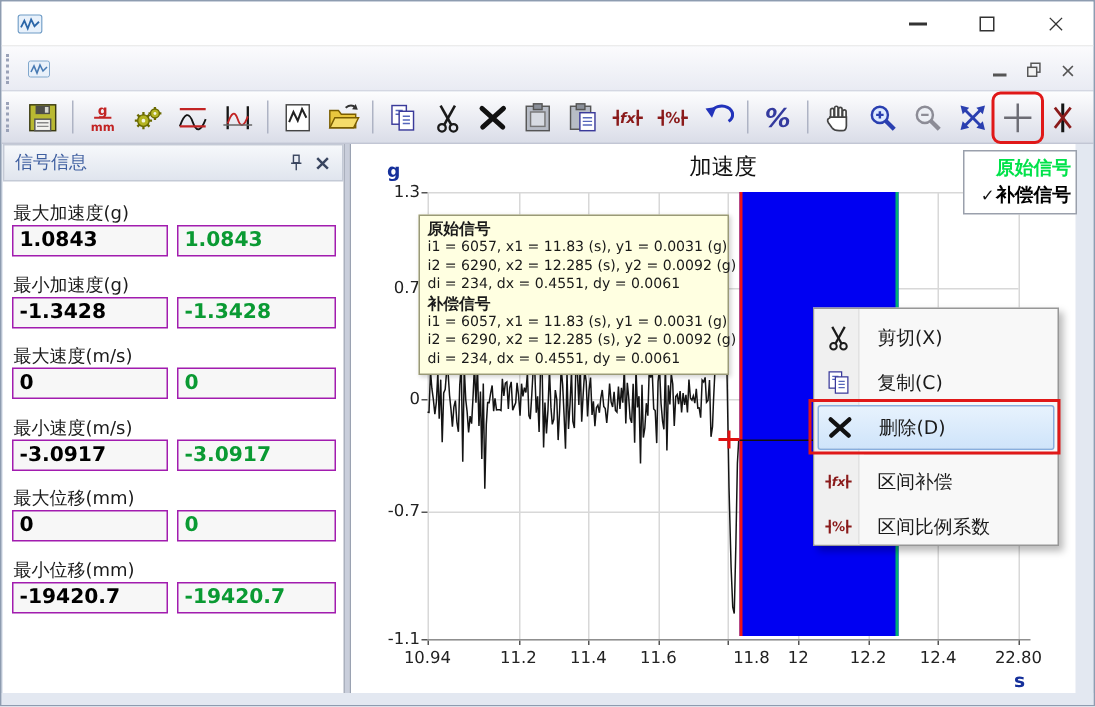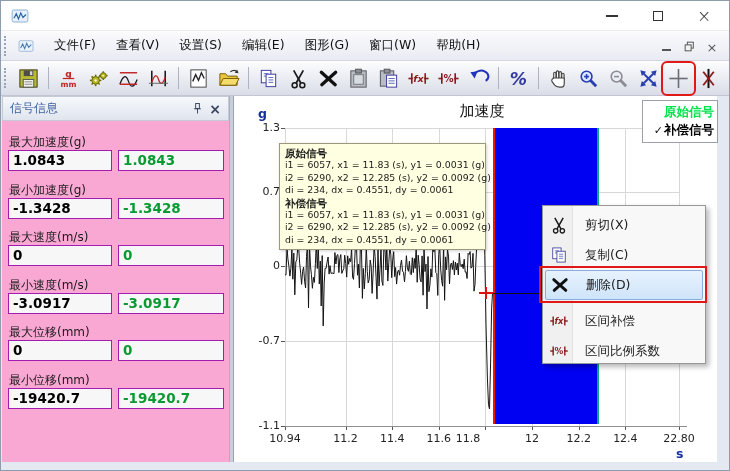--- a/index.html
+++ b/index.html
@@ -30,21 +30,21 @@
 
   
   .toolbar{position:absolute;left:0;top:60px;right:0;height:35px;background:linear-gradient(#fdfdfe,#dadde8);border-bottom:1px solid #c2c6d4;display:flex;align-items:center}
   .tbwrap{display:flex;align-items:center;gap:3px;margin-left:6px}
   .tb-btn{width:27px;height:27px;display:flex;align-items:center;justify-content:center;border-radius:2px}
   .tb-btn .ico{width:23px;height:23px}
   .tb-sep{width:1px;height:22px;background:#aeb3c4;margin:0 3px}
   .tb-btn.annotated{outline:2px solid #e01818;outline-offset:2px}
 
   
-  .sidebar{position:absolute;left:1px;top:95px;width:228px;height:367px;background:#f9a8d4;border-right:1px solid #aab0bd}
+  .sidebar{position:absolute;left:1px;top:95px;width:228px;height:367px;background:#ffffff;border-right:1px solid #aab0bd}
   .sb-head{position:absolute;left:0;top:0;right:0;height:25px;background:linear-gradient(#f6f8fb,#e0e5ee);border:1px solid #c4cad6;display:flex;align-items:center}
   .sb-title{font-size:12px;color:#3f5fa0;margin-left:7px;flex:1}
   .sb-btn{width:18px;height:18px;display:flex;align-items:center;justify-content:center;color:#39455f}
   .sb-btn.close{font-size:14px;font-weight:bold;margin-right:4px}
   .sb-fields{position:absolute;left:0;top:25px;right:0;bottom:0}
   .sb-label{position:absolute;left:7px;font-size:12px;color:#1a1a1a;white-space:nowrap}
   .sb-box{position:absolute;height:21px;background:#f7f7f7;border:1px solid #a21caf;font-size:13.5px;font-weight:bold;line-height:19px;padding-left:4px;overflow:hidden}
   .sb-box.v1{left:6px;width:104px;color:#000}
   .sb-box.v2{left:116px;width:106px;color:#0a9a33}
   .splitter{position:absolute;left:229px;top:95px;width:3px;height:367px;background:#c9cedb}
@@ -272,29 +272,20 @@
           <span>×</span>
         </div>
     </div>
   </div>
 
   <div class="menubar">
     <div class="grip"></div>
     <svg class="docico" viewBox="0 0 24 24">
         <use href="#i-app-icon"></use>
       </svg>
-    <div class="menus">
-        <div class="menu-item">文件(F)</div>
-        <div class="menu-item">查看(V)</div>
-        <div class="menu-item">设置(S)</div>
-        <div class="menu-item">编辑(E)</div>
-        <div class="menu-item">图形(G)</div>
-        <div class="menu-item">窗口(W)</div>
-        <div class="menu-item">帮助(H)</div>
-      </div>
     <div class="mdictrls">
       <div class="mdictrl">
           <span class="bar"></span>
         </div>
       <div class="mdictrl">
           <svg width="13" height="13" viewBox="0 0 24 24">
             <use href="#i-restore-icon"></use>
           </svg>
         </div>
       <div class="mdictrl">
@@ -490,21 +481,21 @@
         <div class="tick" style="left: 47px; top: 170.357px; width: 4px; height: 1px;"></div>
         <div class="gl" style="left: 51px; top: 244.857px; width: 394px; height: 1px;"></div>
         <div class="tick" style="left: 47px; top: 244.857px; width: 4px; height: 1px;"></div>
         <div class="gl" style="left: 51px; top: 330px; width: 394px; height: 1px;"></div>
         <div class="tick" style="left: 47px; top: 330px; width: 4px; height: 1px;"></div>
         <div class="axisline" style="left: 51px; top: 330px; width: 402px; height: 1px;"></div>
         <div class="xlab" style="left: 25px;">10.94</div>
         <div class="xlab" style="left: 85.6154px;">11.2</div>
         <div class="xlab" style="left: 132.243px;">11.4</div>
         <div class="xlab" style="left: 178.87px;">11.6</div>
-        <div class="xlab" style="left: 208px;">11.8</div>
+        <div class="xlab" style="left: 241px;">11.8</div>
         <div class="xlab" style="left: 272.124px;">12</div>
         <div class="xlab" style="left: 318.751px;">12.2</div>
         <div class="xlab" style="left: 365.379px;">12.4</div>
         <div class="xlab" style="left: 419px;">22.80</div>
         <div class="ylab" style="top: 25px;">1.3</div>
         <div class="ylab" style="top: 88.8571px;">0.7</div>
         <div class="ylab" style="top: 163.357px;">0</div>
         <div class="ylab" style="top: 237.857px;">-0.7</div>
         <div class="ylab" style="top: 323px;">-1.1</div>
         <svg class="wave" width="485" height="367">

